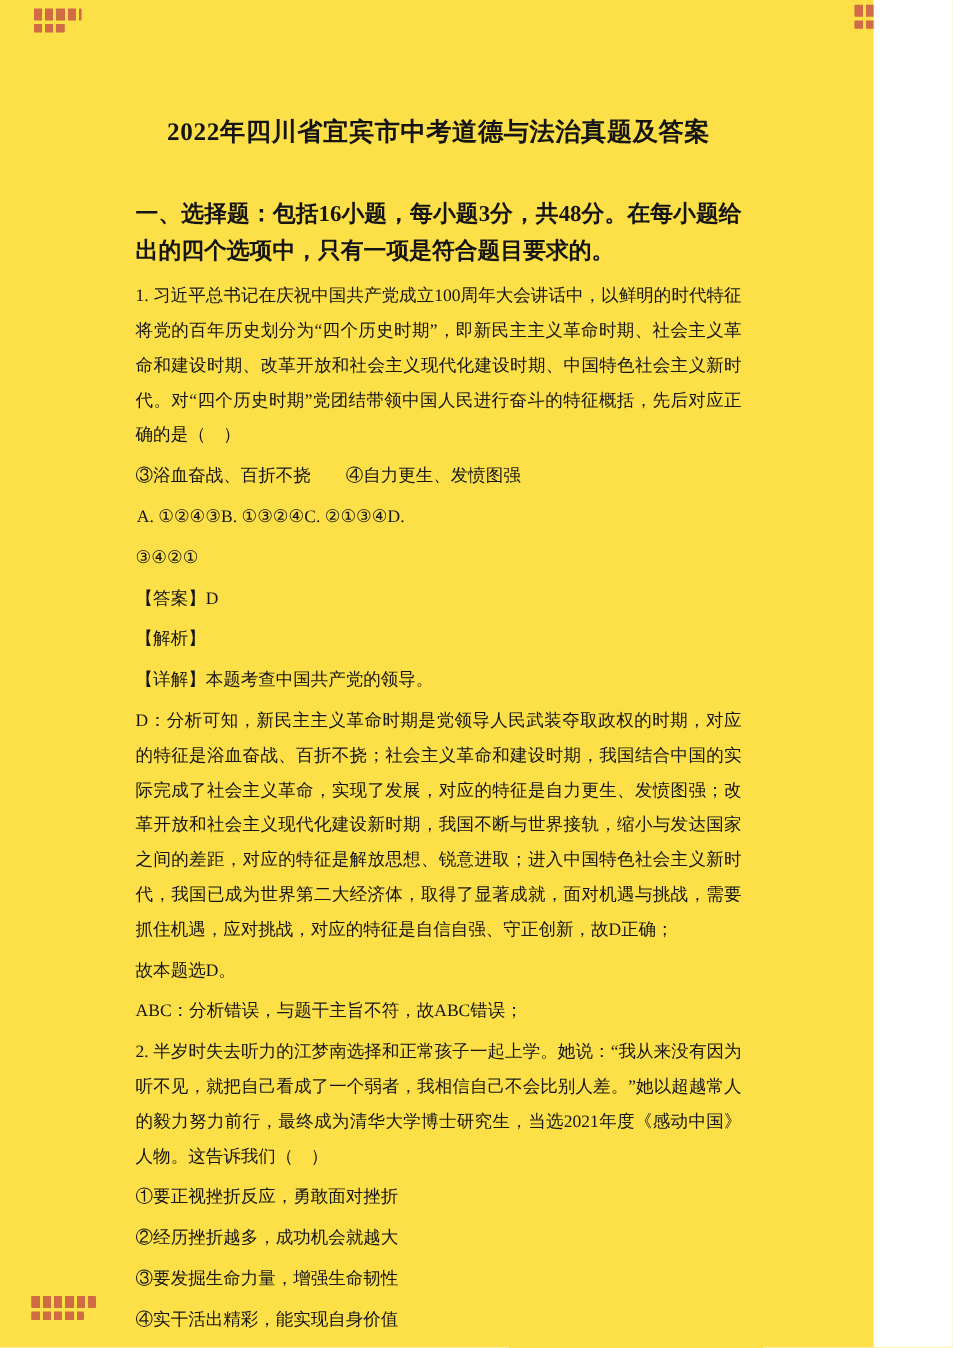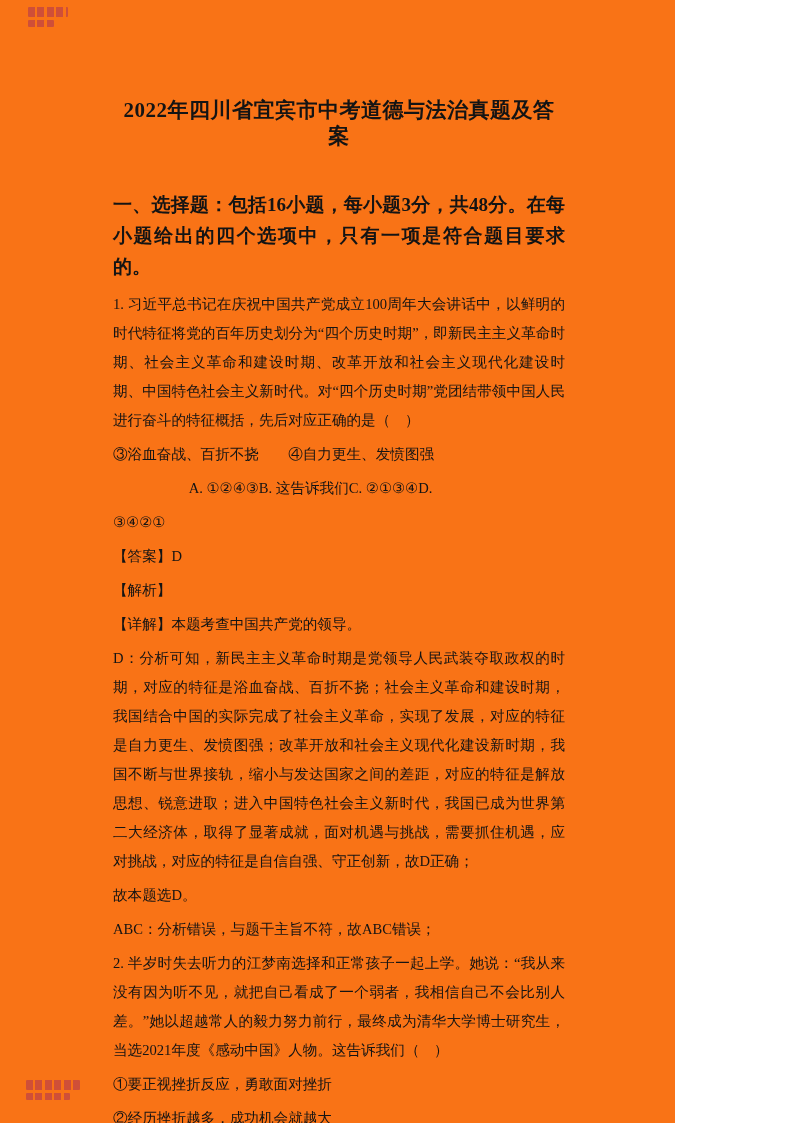--- a/index.html
+++ b/index.html
@@ -1,22 +1,22 @@
 <!DOCTYPE html>
 <html style="--wm: #c24444;"><head>
 <meta charset="utf-8">
 <style>
   * { box-sizing: border-box; }
   html, body { margin: 0; padding: 0; }
   body { background: #ffffff; }
   .page {
     position: relative;
-    width: 675px;
+    width: 728px;
     height: 1123px;
-    background: #f97316;
+    background: #fde047;
     overflow: hidden;
     font-family: "Liberation Serif", "DejaVu Serif", serif;
     color: #141414;
   }
   .content {
     position: absolute;
     left: 113px;
     right: 110px;
     top: 97px;
   }
@@ -36,21 +36,21 @@
     text-align: justify;
   }
   .para {
     font-size: 14.6px;
     line-height: 29px;
     margin: 0 0 5px 0;
     text-align: justify;
   }
   .options-row {
     display: flex;
-    justify-content: center;
+    justify-content: flex-start;
     font-size: 14.6px;
     line-height: 29px;
     margin: 0 0 5px 1px;
     padding-right: 58px;
   }
   
   .wm { position: absolute; }
   .wm-line {
     height: 10px;
     margin-bottom: 3px;
@@ -92,21 +92,21 @@
     <h1 class="doc-title">2022年四川省宜宾市中考道德与法治真题及答案</h1>
 
     <p class="section-heading">一、选择题：包括16小题，每小题3分，共48分。在每小题给出的四个选项中，只有一项是符合题目要求的。</p>
 
     <p class="para">1. 习近平总书记在庆祝中国共产党成立100周年大会讲话中，以鲜明的时代特征将党的百年历史划分为“四个历史时期”，即新民主主义革命时期、社会主义革命和建设时期、改革开放和社会主义现代化建设时期、中国特色社会主义新时代。对“四个历史时期”党团结带领中国人民进行奋斗的特征概括，先后对应正确的是（　）</p>
 
     <p class="para">③浴血奋战、百折不挠　　④自力更生、发愤图强</p>
 
     <div class="options-row">
       <span>A. ①②④③</span>
-      <span>B. 这告诉我们</span>
+      <span>B. ①③②④</span>
       <span>C. ②①③④</span>
       <span>D.</span>
     </div>
     <p class="para">③④②①</p>
 
     <p class="para">【答案】D</p>
     <p class="para">【解析】</p>
     <p class="para">【详解】本题考查中国共产党的领导。</p>
     <p class="para">D：分析可知，新民主主义革命时期是党领导人民武装夺取政权的时期，对应的特征是浴血奋战、百折不挠；社会主义革命和建设时期，我国结合中国的实际完成了社会主义革命，实现了发展，对应的特征是自力更生、发愤图强；改革开放和社会主义现代化建设新时期，我国不断与世界接轨，缩小与发达国家之间的差距，对应的特征是解放思想、锐意进取；进入中国特色社会主义新时代，我国已成为世界第二大经济体，取得了显著成就，面对机遇与挑战，需要抓住机遇，应对挑战，对应的特征是自信自强、守正创新，故D正确；</p>
     <p class="para">故本题选D。</p>

